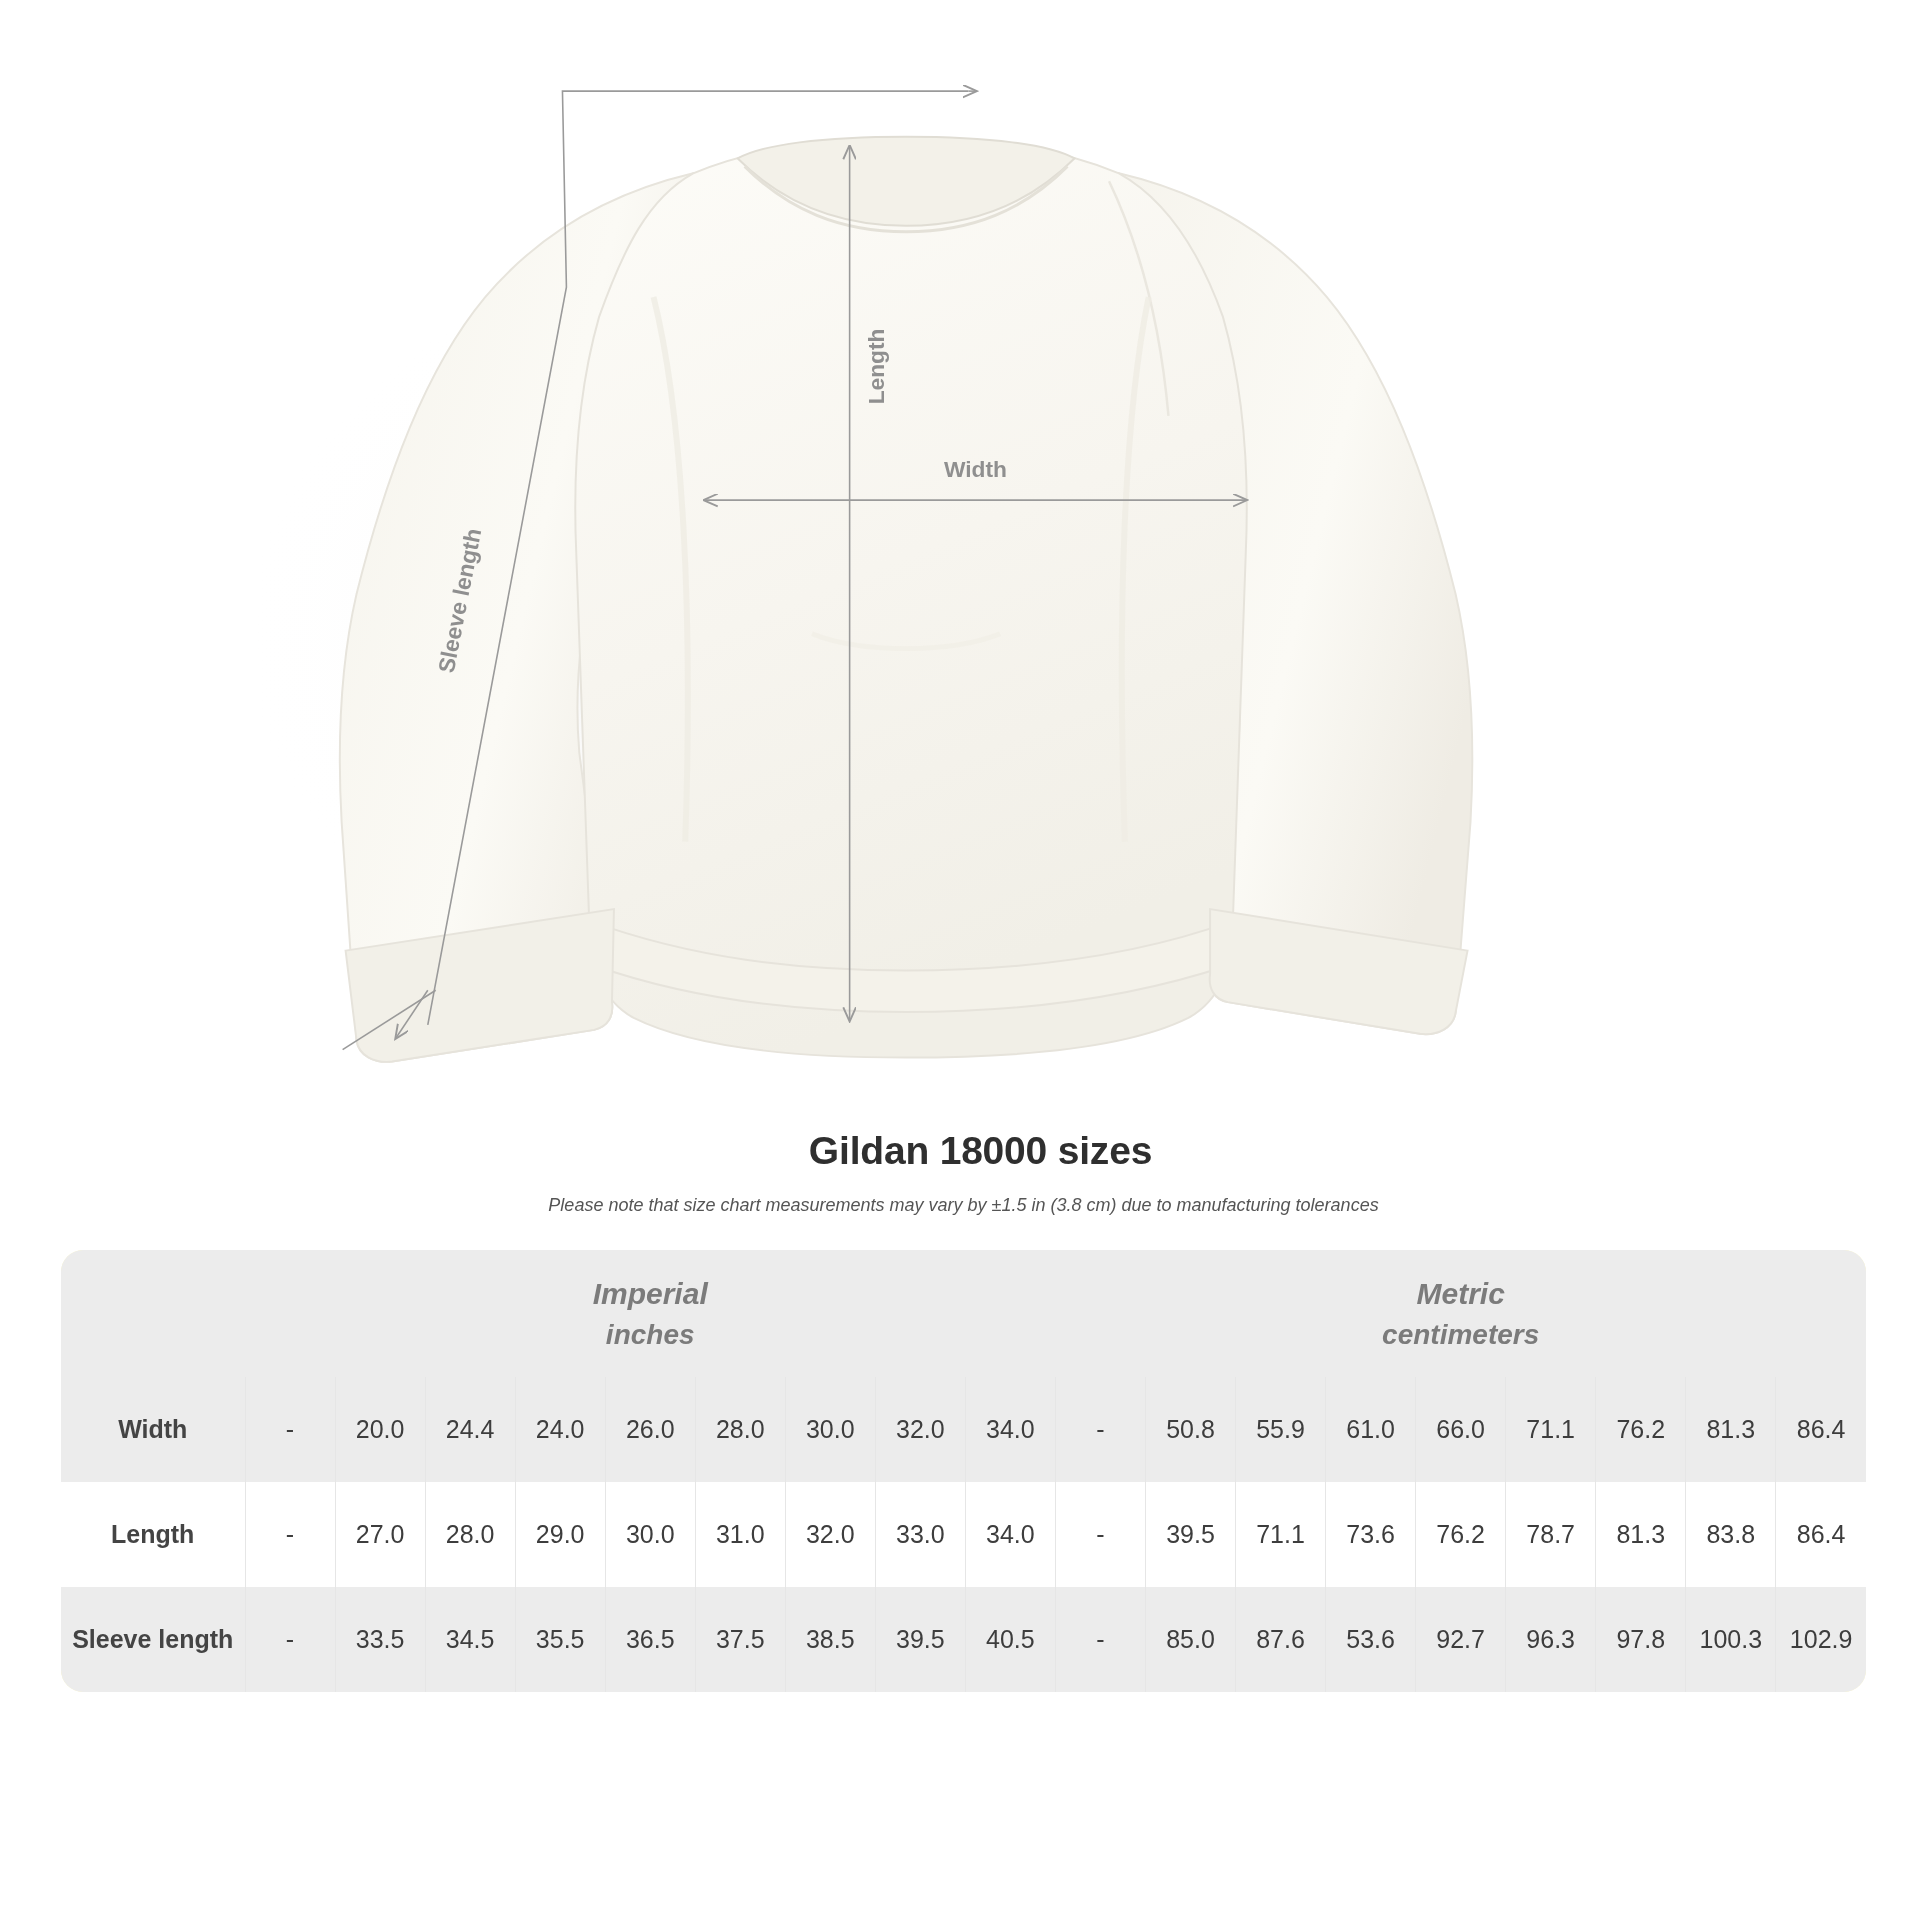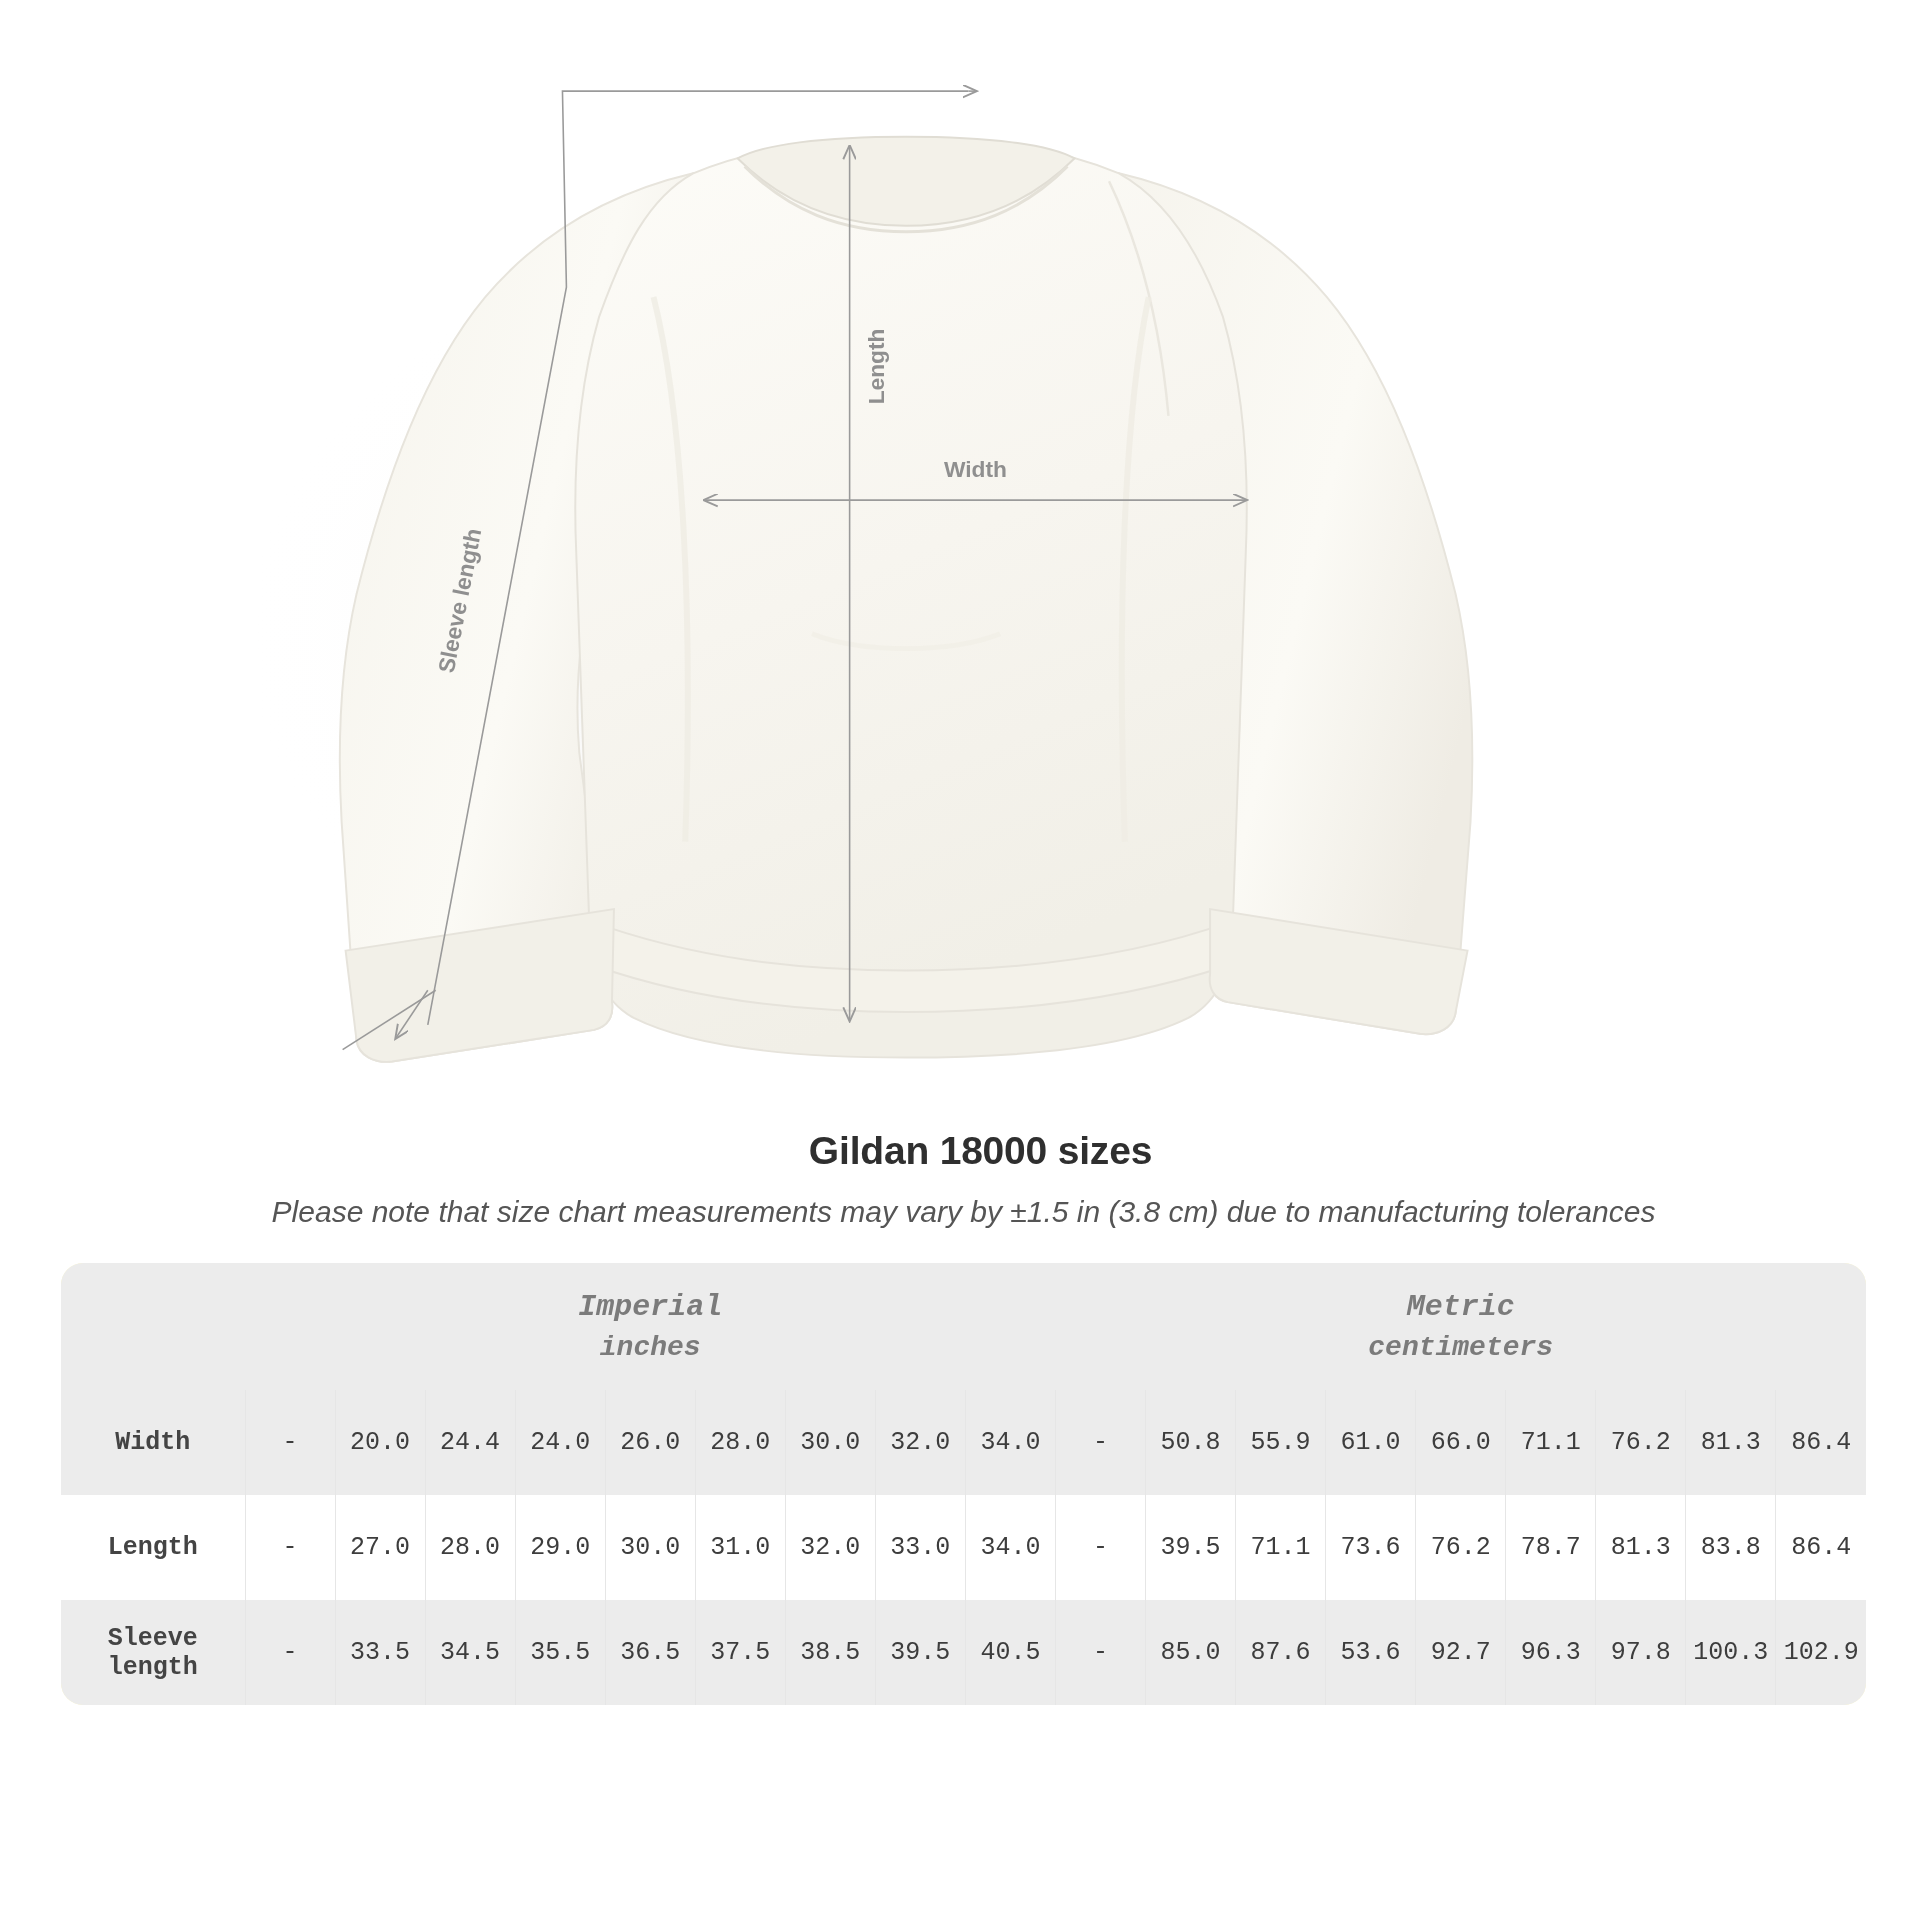--- a/index.html
+++ b/index.html
@@ -39,33 +39,32 @@
     margin-top: 10px;
   }
   .chart-title {
     font-size: 39px;
     font-weight: bold;
     color: #2f2f2f;
     letter-spacing: -0.2px;
     padding-left: 34px;
   }
   .chart-note {
-    font-size: 30px;
+    font-size: 18px;
     font-style: italic;
     color: #555555;
     margin-top: 22px;
   }
 
   
   .table-wrap {
     margin: 34px 61px 8px 61px;
     border-radius: 22px;
     overflow: hidden;
     background: #fef9c3;
-    font-family: Liberation Mono, monospace;
   }
   table.size-table {
     width: 100%;
     border-collapse: collapse;
     table-layout: fixed;
   }
   table.size-table th, table.size-table td {
     text-align: center;
     vertical-align: middle;
   }

